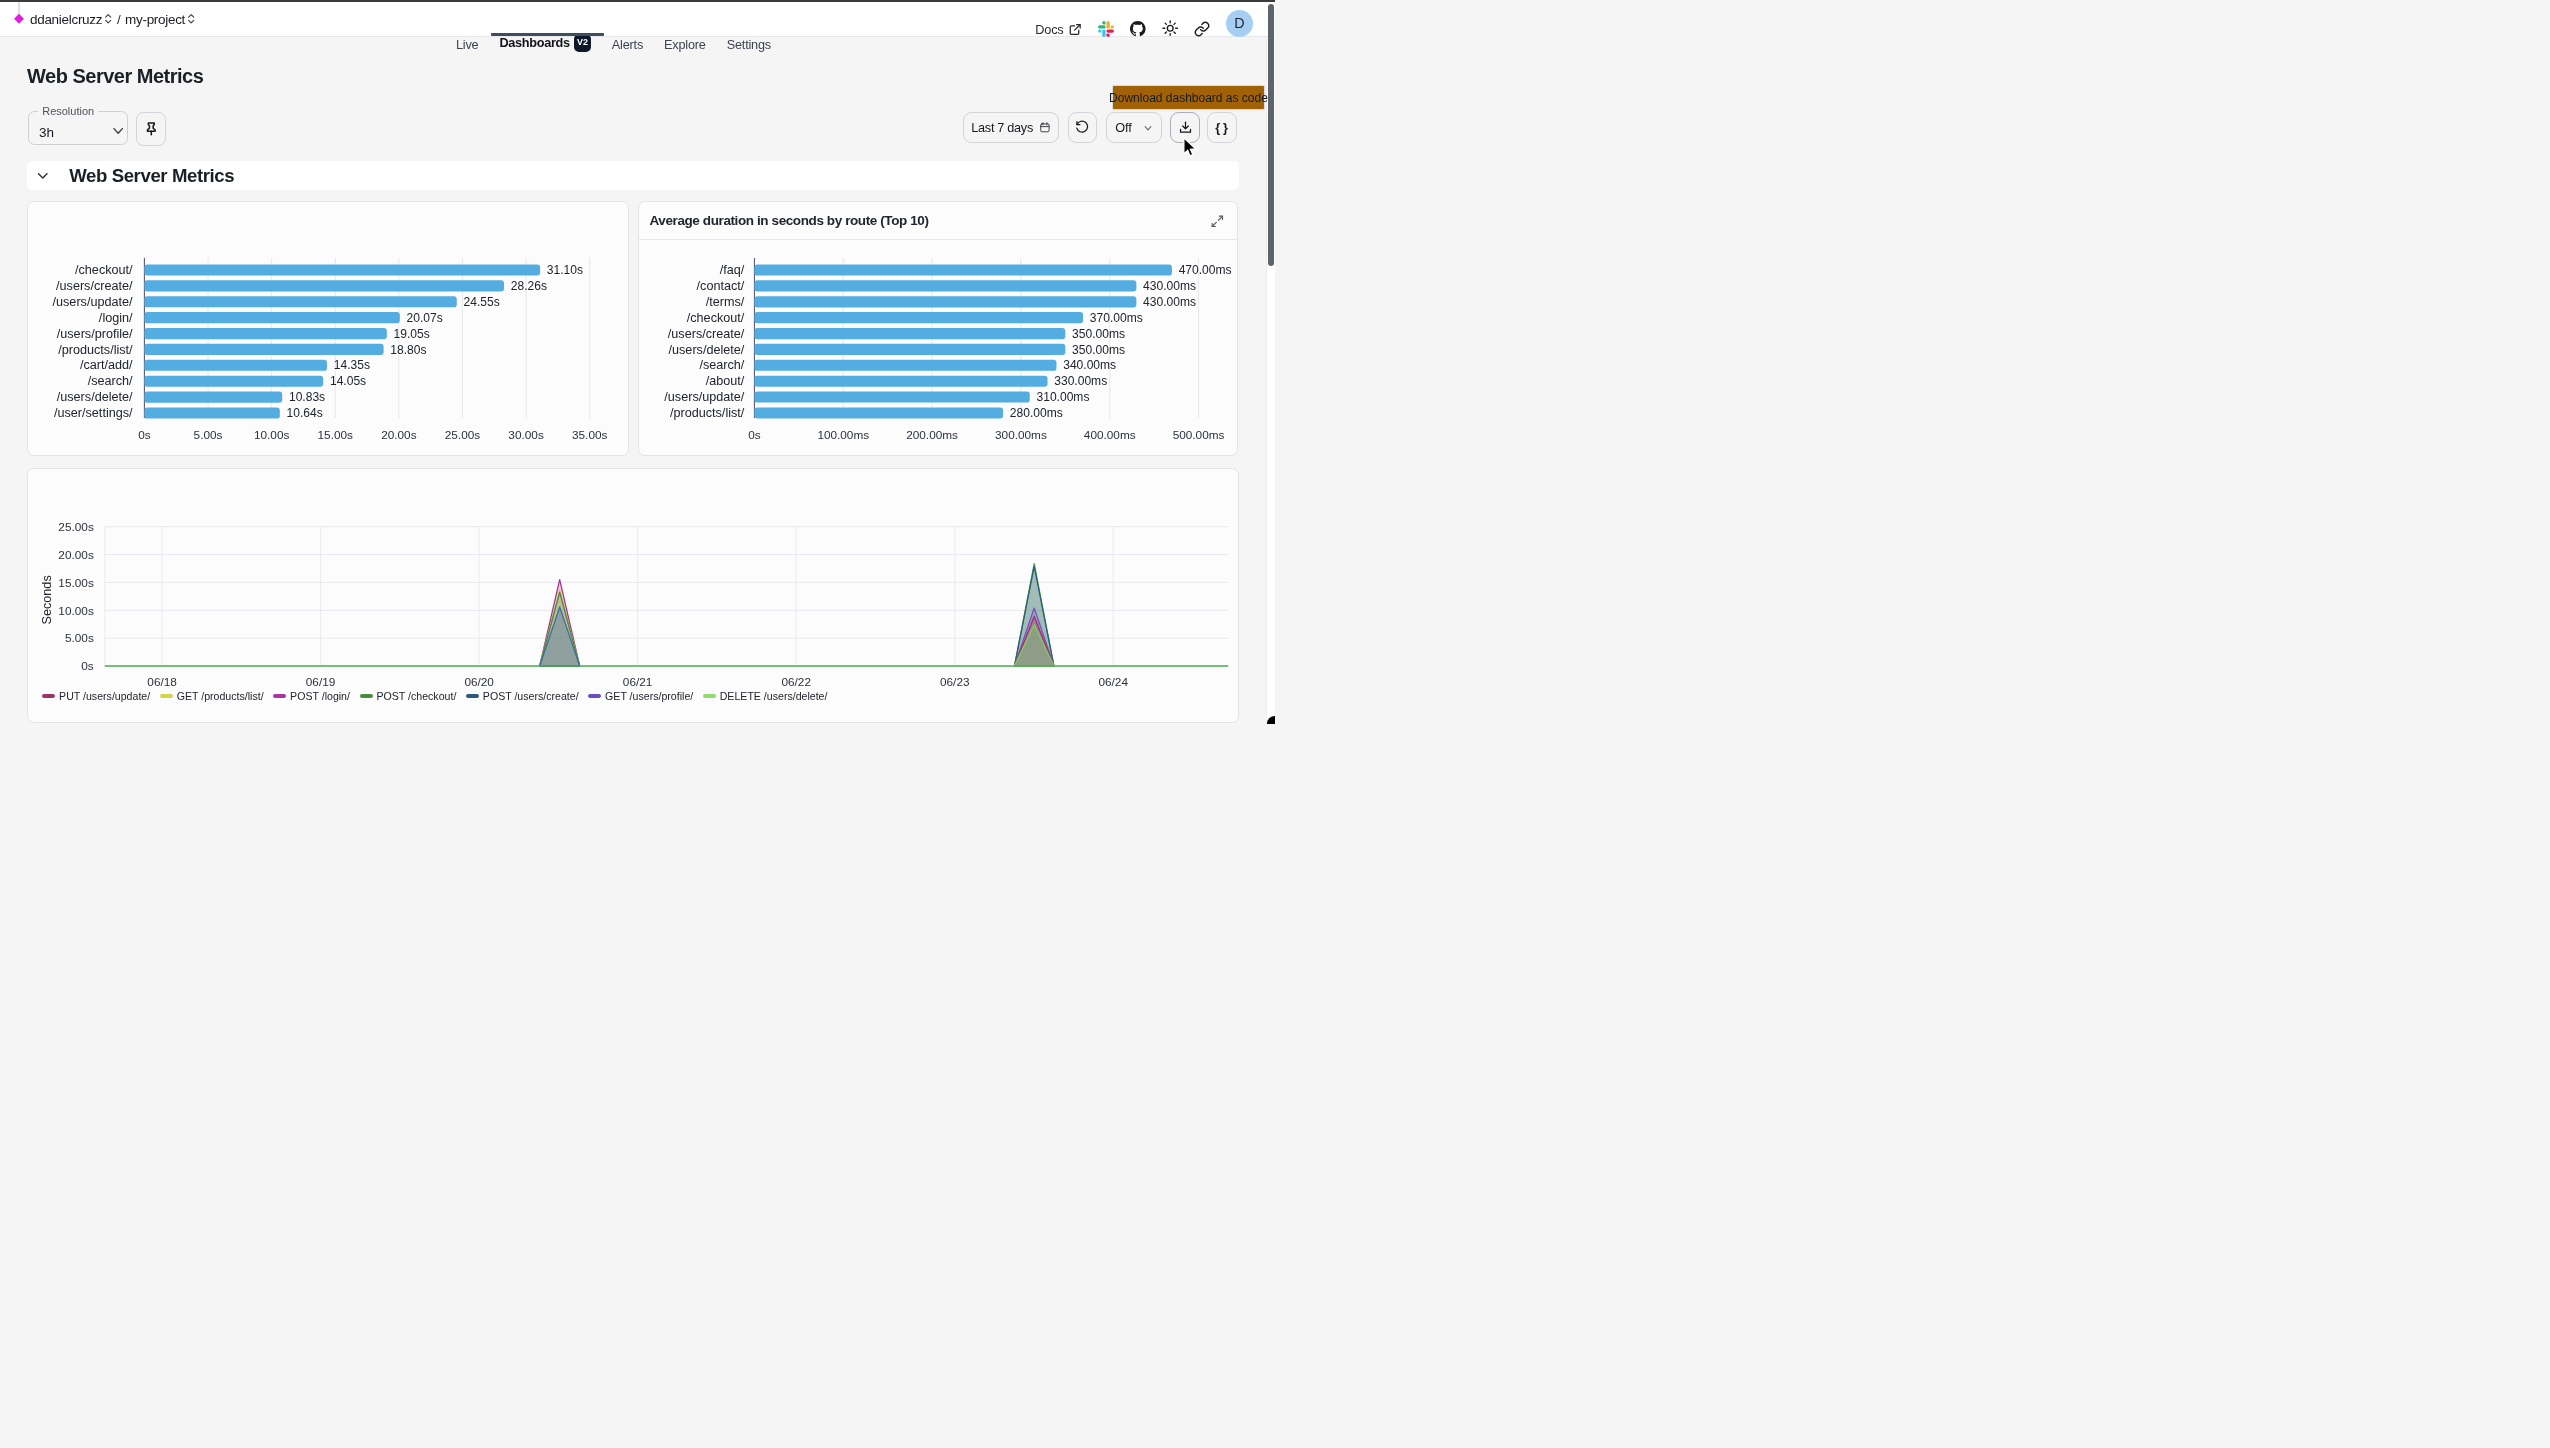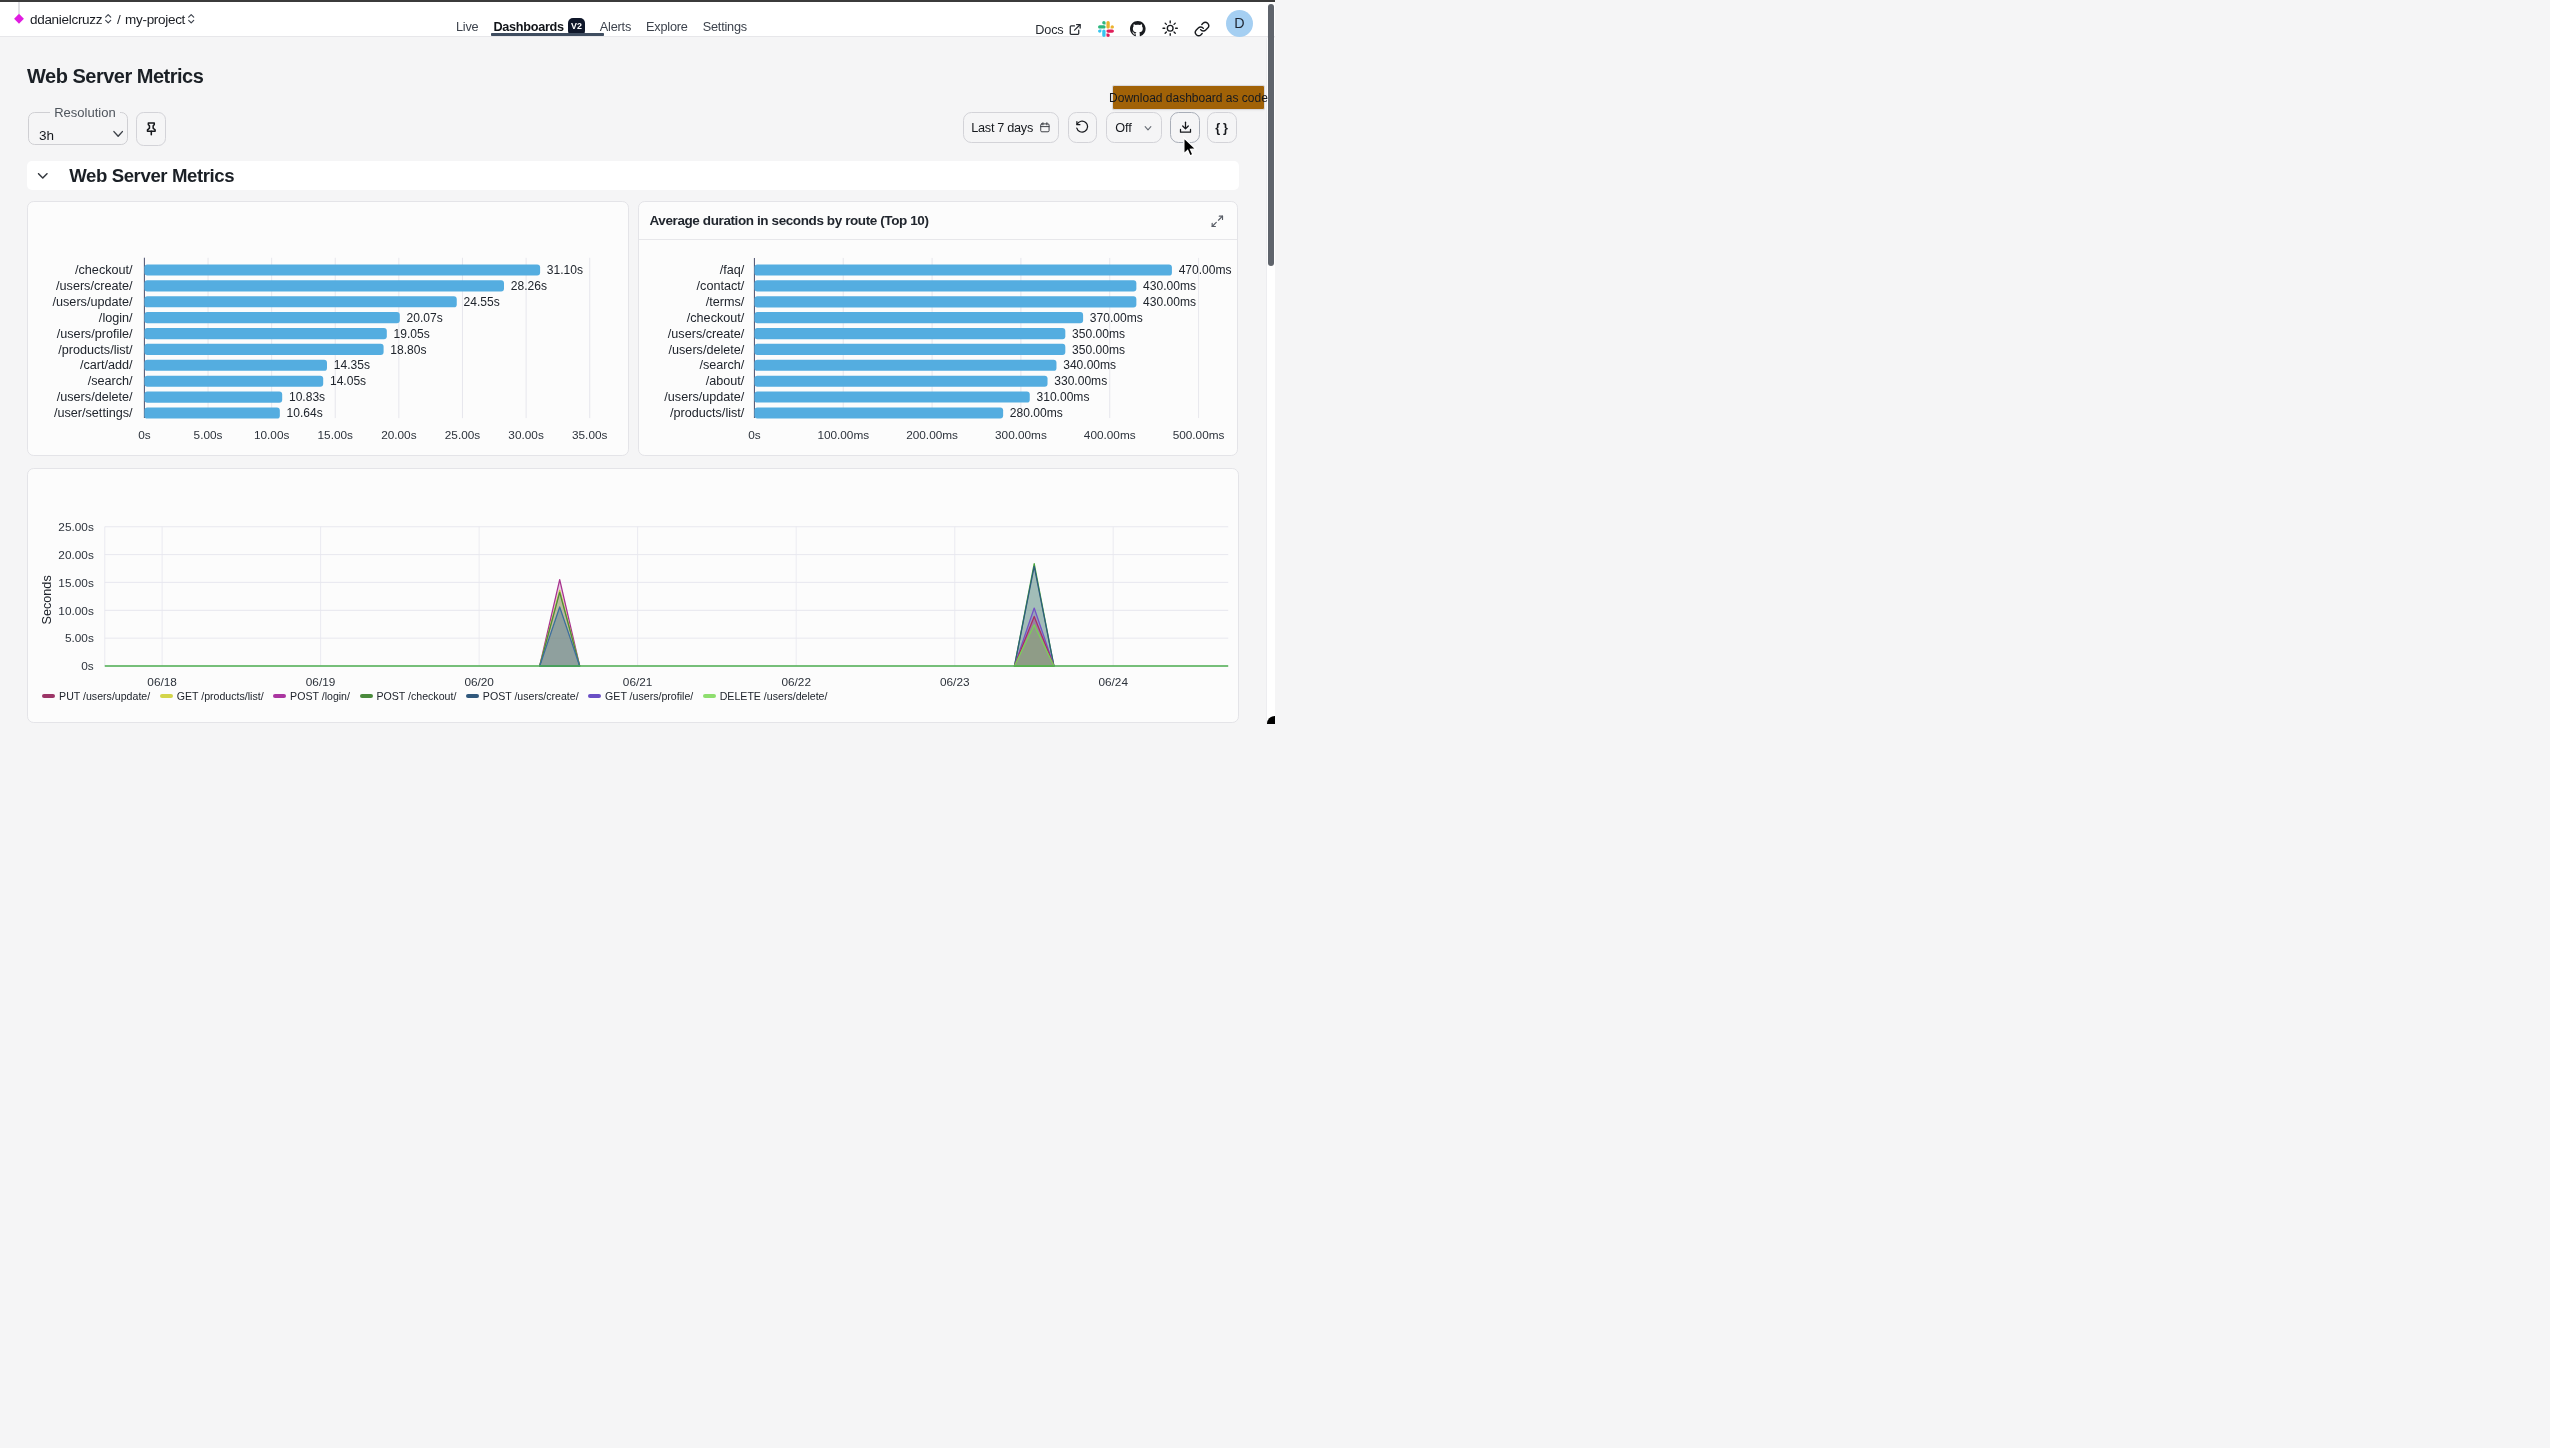--- a/index.html
+++ b/index.html
@@ -1,31 +1,31 @@
 <!DOCTYPE html>
 <html style="font-size:13.5px"><head><meta charset="utf-8"><style>
 *{margin:0;padding:0;box-sizing:border-box}
 html,body{width:1275px;height:724px;overflow:hidden}
 body{font-family:"Liberation Sans",sans-serif;background:#f5f5f6;position:relative;color:#20252d}
 #topbar{position:absolute;left:0;top:0;width:1275px;height:1.7px;background:#3b3b3b;z-index:30}
 #nav{position:absolute;left:0;top:1.7px;width:1275px;height:35px;background:#fff;border-bottom:0.8px solid #e7e7ea;z-index:10}
 .brand{position:absolute;left:0;top:0;height:35px;display:flex;align-items:center}
 .brand .crumbs{position:absolute;left:30px;top:0;height:35px;display:flex;align-items:center;gap:2px;font-size:13.5px;color:#1a1d23;font-weight:400;white-space:nowrap;letter-spacing:-0.3px}
-.menu{position:absolute;left:456px;top:0;height:50px;display:flex;align-items:center;gap:15px;font-size:12.7px;color:#3d434d;letter-spacing:-0.2px}
+.menu{position:absolute;left:456px;top:0;height:50px;display:flex;align-items:flex-end;gap:21px;font-size:12.7px;color:#3d434d;letter-spacing:-0.2px}
 .menu .active{color:#101318;font-weight:600;display:flex;align-items:center;gap:4.2px;letter-spacing:-0.3px}
 .badge{display:inline-block;background:#0f172a;color:#fff;font-size:8.9px;font-weight:600;border-radius:5px;padding:4.6px 3px;line-height:1;letter-spacing:0}
 #underline{position:absolute;left:491px;top:33px;width:113px;height:2.5px;background:#3f4d60;border-radius:0.8px;z-index:12}
 .navright{position:absolute;right:22px;top:0;height:35px;display:flex;align-items:flex-end;gap:16px}
 .navright .docs{display:flex;align-items:center;gap:5.9px;font-size:12.7px;color:#272b31;letter-spacing:-0.2px}
 .avatar{width:27px;height:27px;border-radius:50%;background:#a5cff2;color:#1d2430;display:flex;align-items:center;justify-content:center;font-size:14.3px;font-weight:400}
 #whitestrip{position:absolute;left:1266px;top:38px;width:9.3px;height:686px;background:#fff;border-left:0.8px solid #ededf0}
 #thumb{position:absolute;left:1268px;top:4.2px;width:5.5px;height:262px;background:#5f646c;border-radius:3px;z-index:40}
 h1{position:absolute;left:27px;top:65px;font-size:20px;font-weight:700;color:#1b2026;letter-spacing:-0.5px}
 fieldset#res{position:absolute;left:28px;top:105px;width:100px;height:40px;border:0.8px solid #cfcfd3;border-radius:6.7px}
-fieldset#res legend{margin-left:21px;padding:0 4.2px;font-size:13px;color:#4e545c}
+fieldset#res legend{margin-left:9px;padding:0 4.2px;font-size:11px;color:#4e545c}
 #res .val{position:absolute;left:10px;top:8.4px;font-size:13.5px;color:#16191e}
 #res .ch{position:absolute;right:1.7px;top:7.2px}
 .btn{position:absolute;border:0.8px solid #d3d3d8;border-radius:8.4px;background:rgba(255,255,255,0);display:flex;align-items:center;justify-content:center}
 #pinbtn{left:136px;top:112px;width:30px;height:34px;border-radius:7.6px}
 #b-range{left:963px;top:112px;width:96px;height:31px;gap:5.9px;font-size:12.7px;letter-spacing:-0.3px;color:#16191e}
 #b-rot{left:1068px;top:112px;width:29px;height:31px}
 #b-off{left:1106px;top:112px;width:56px;height:31px;gap:11px;font-size:12.7px;color:#16191e}
 #b-dl{left:1170px;top:112px;width:30px;height:31px;border-color:#a9aeb8}
 #b-code{left:1207px;top:112px;width:30px;height:31px;font-size:12.7px;font-weight:700;color:#16181c;letter-spacing:0.8px}
 #tooltip{position:absolute;left:1112px;top:85px;width:153px;height:25px;background:#a16207;border:0.8px solid #d9d9de;border-radius:2px;display:flex;align-items:center;justify-content:center;font-size:12px;color:#16191e;white-space:nowrap;box-shadow:0 0.8px 1.7px rgba(0,0,0,0.04);z-index:20}

